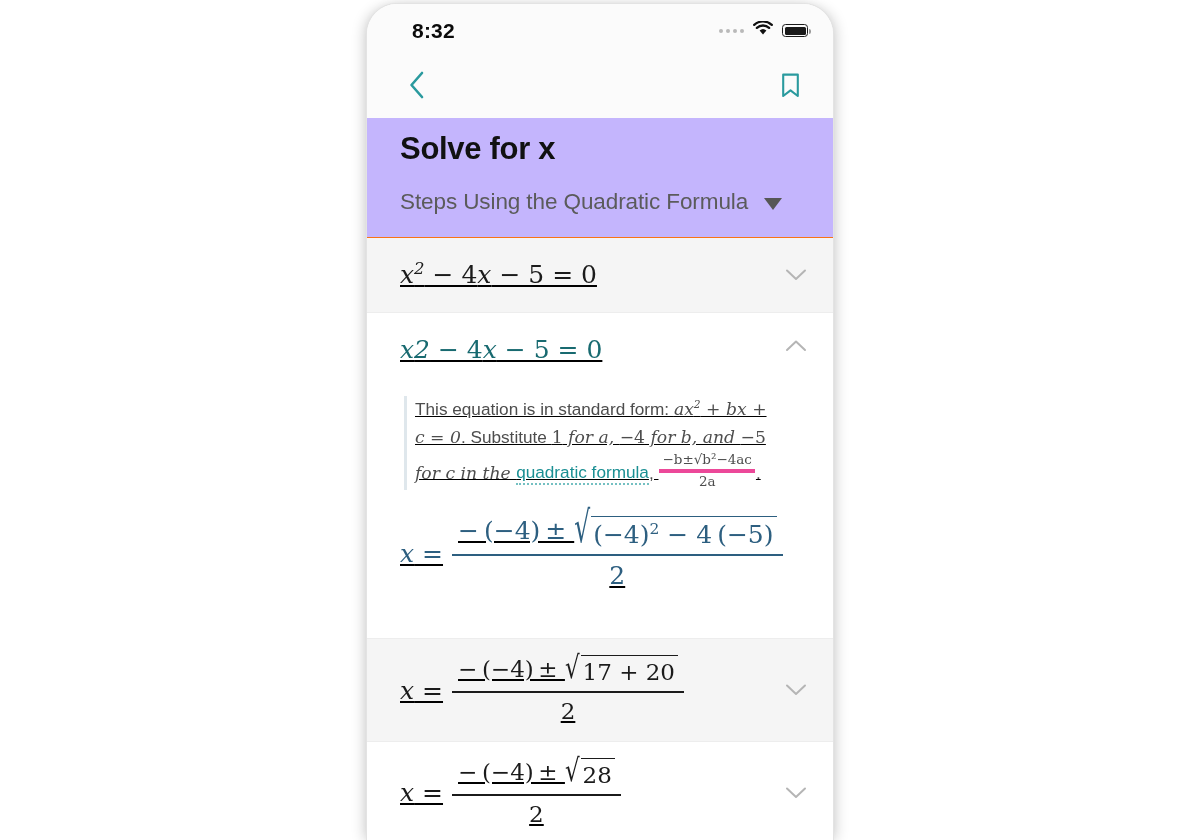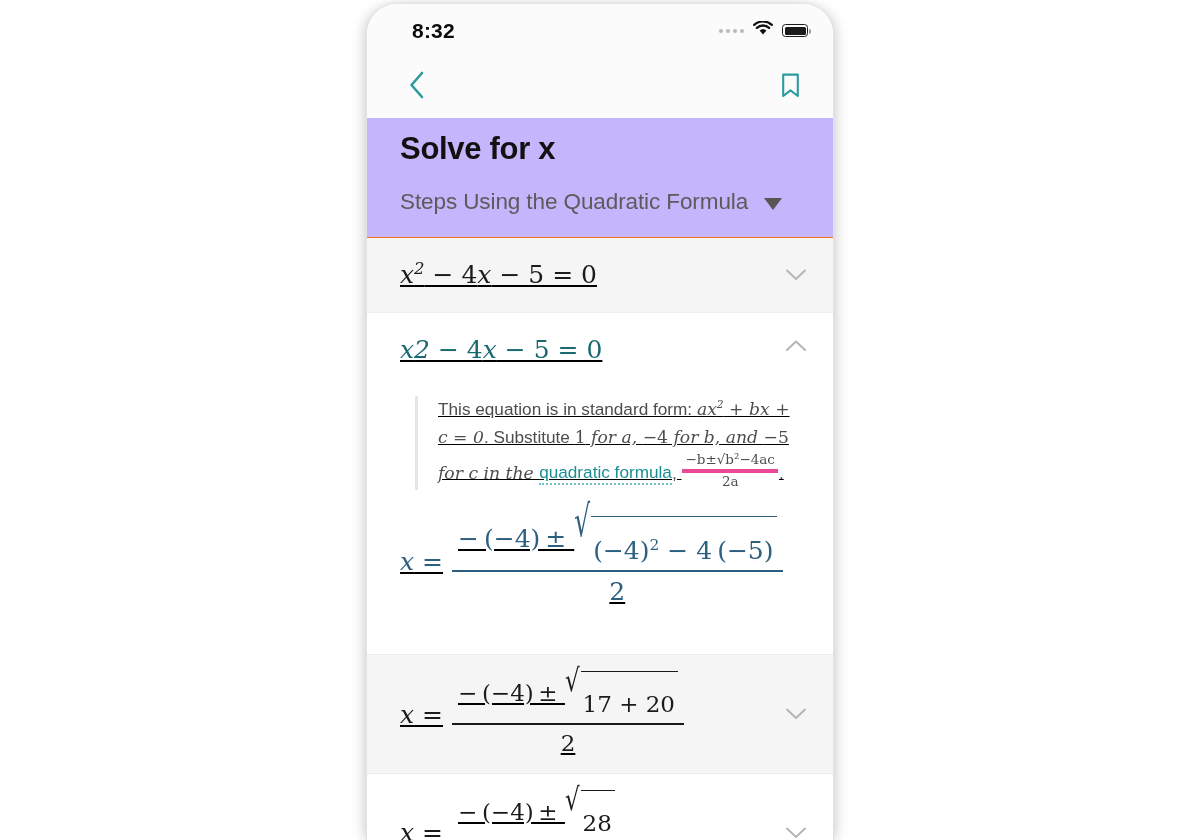--- a/index.html
+++ b/index.html
@@ -193,22 +193,22 @@
   
   .exp-head {
     padding: 24px 0 0 0;
     font-size: 25px;
     line-height: 1;
     white-space: nowrap;
   }
 
   
   .callout {
-    margin: 34px 0 0 15px;
-    padding-left: 20px;
+    margin: 34px 0 0 4px;
+    padding-left: 8px;
     border-left: 3px solid #dfe7ec;
   }
   .callout-text {
     font-size: 17.2px;
     line-height: 1.62;
     color: #4d4d4d;
     max-width: 360px;
   }
   .qf-link {
     color: #1a8f93;
@@ -277,21 +277,21 @@
   }
   .rad .sym {
     font-size: 1em;
     display: inline-block;
     transform: scaleY(1.35);
     transform-origin: center;
     margin-right: 1px;
   }
   .rad .radicand {
     border-top: 1.5px solid currentColor;
-    padding: 19px 3px 0 2px;
+    padding: 3px 3px 0 2px;
   }
   .rad-big .sym { transform: scaleY(1.75) translateY(-1px); }
 
   .big-frac-wrap { padding: 26px 0 30px 0; }
 
   .sup-sm {
     font-size: 0.62em;
     vertical-align: super;
     line-height: 0;
   }

